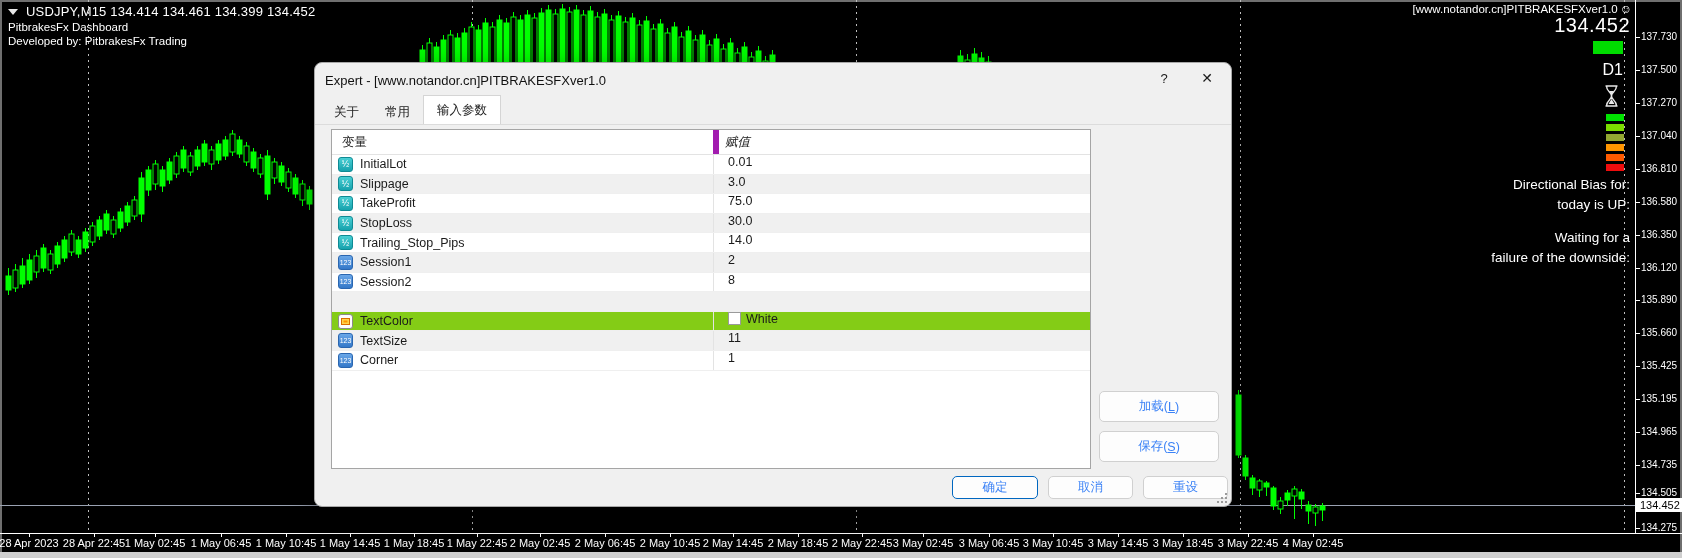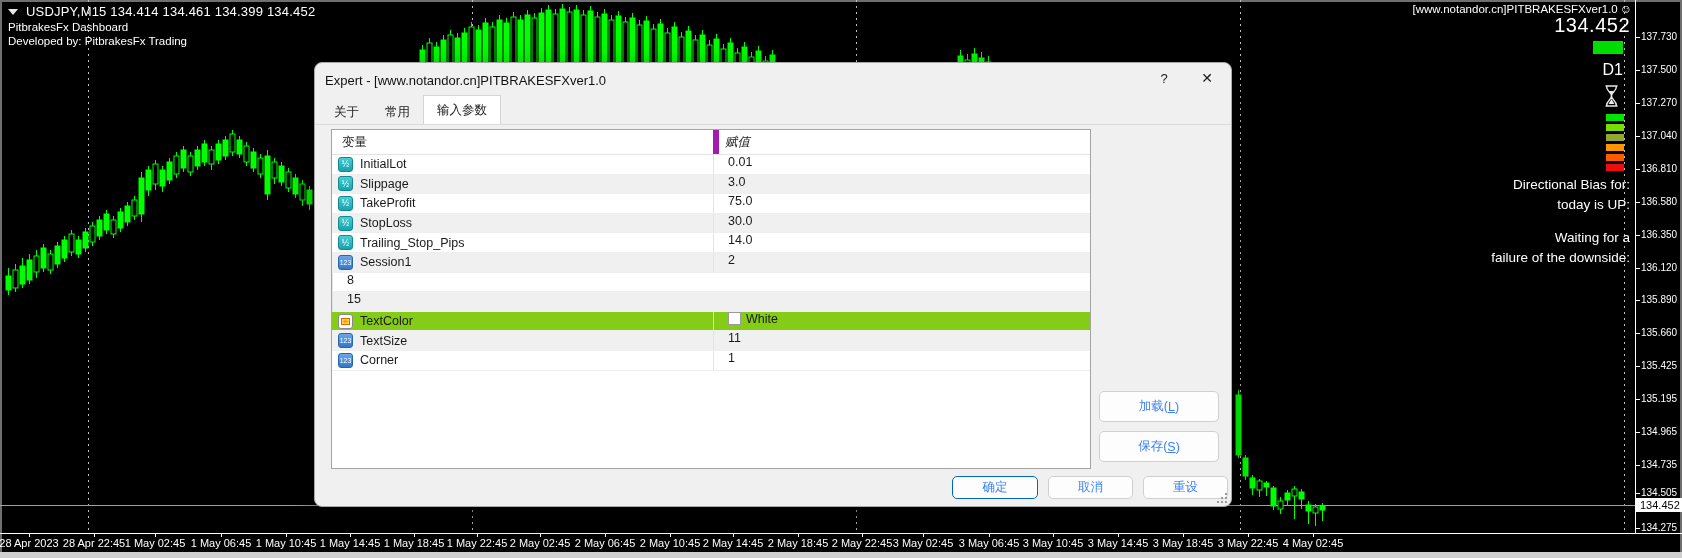--- a/index.html
+++ b/index.html
@@ -503,28 +503,29 @@
           <div class="pt-row" style="background: rgb(240, 240, 240);">
             <div class="c1">
               <span class="vicon int">123</span>
               <span>Session1</span>
             </div>
             <div class="c2">
               <span>2</span>
             </div>
           </div>
           <div class="pt-row" style="background: rgb(255, 255, 255);">
+            <div class="c1">
+              <span class="vicon int">123</span>
+              <span>Session2</span>
+            </div>
             <div class="c2">
               <span>8</span>
             </div>
           </div>
           <div class="pt-row" style="background: rgb(240, 240, 240);">
-            <div class="c2">
-              <span>15</span>
-            </div>
           </div>
           <div class="pt-row" style="background: #84cc16;">
             <div class="c1">
               <span class="vicon color">
                 <span class="sw"></span>
               </span>
               <span>TextColor</span>
             </div>
             <div class="c2">
               <span class="swatch" style="background: rgb(255, 255, 255);"></span>

